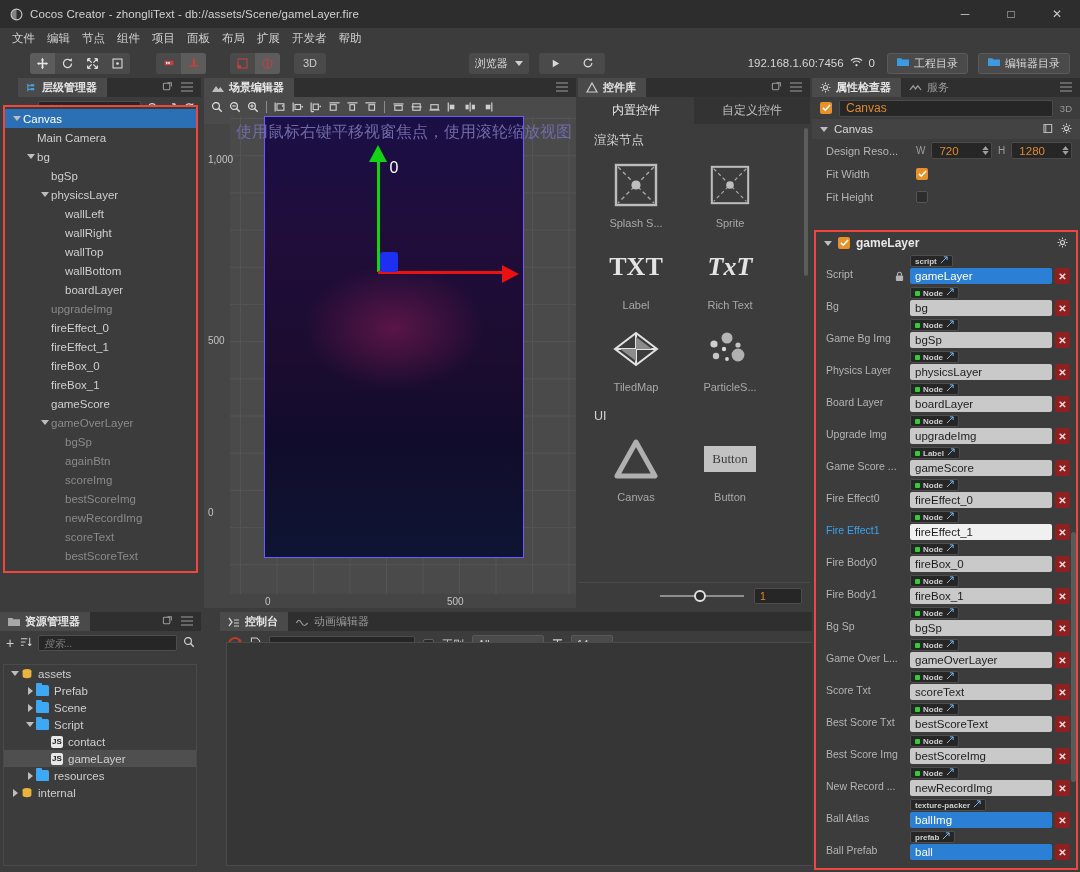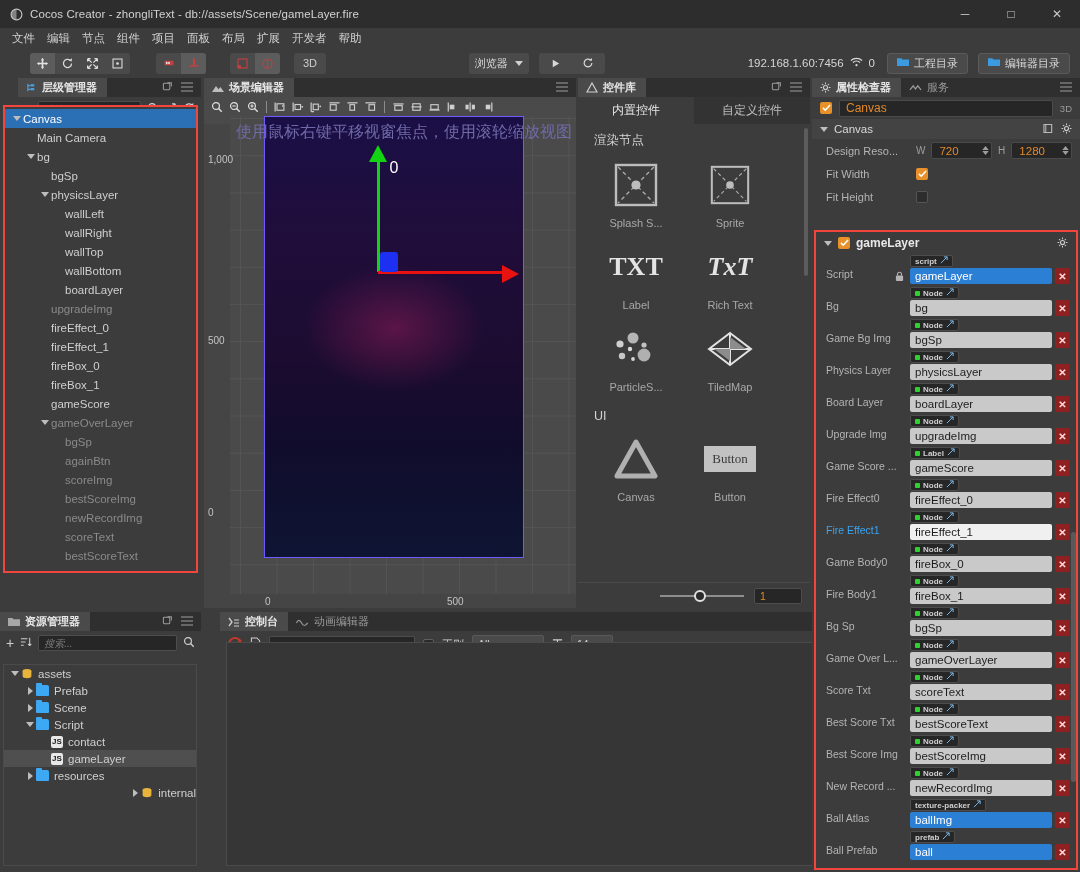--- a/index.html
+++ b/index.html
@@ -576,21 +576,21 @@
           <span class="jsicon">JS</span>
           <span>gameLayer</span>
         </div>
         <div class="arow" style="padding-left: 20px;">
           <span class="tw">
             <i class="tri-r"></i>
           </span>
           <span class="ficon"></span>
           <span>resources</span>
         </div>
-        <div class="arow" style="padding-left: 5px; justify-content: flex-end;">
+        <div class="arow" style="padding-left: 5px;">
           <span class="tw">
             <i class="tri-r"></i>
           </span>
           <span class="dbicon"><svg width="12" height="12" viewBox="0 0 12 12">
               <ellipse cx="6" cy="3" rx="4.4" ry="2" fill="#e8b43c"></ellipse>
               <path d="M1.6 3v5.2c0 1.1 2 2 4.4 2s4.4-.9 4.4-2V3" fill="#e8b43c"></path>
             </svg></span>
           <span>internal</span>
         </div>
       </div>
@@ -862,46 +862,46 @@
         </div>
         <div class="witem">
           <div class="wicon">
             <span style="font-family:&quot;Liberation Serif&quot;,serif; font-size:26px; color:#e4e4e4; font-style:italic; font-weight:bold;">TxT</span>
           </div>
           <div class="wlabel">Rich Text</div>
         </div>
       </div>
 
       <div class="w-grid" style="margin-top:12px;">
+        <div class="witem">
+          <div class="wicon">
+            <svg width="46" height="36" viewBox="0 0 46 36">
+                <g stroke="#e2e2e2" stroke-width="2" fill="none">
+                  <path d="M23 2 L44 18 L23 34 L2 18 Z"></path>
+                  <path d="M23 2 L23 34 M2 18 L44 18"></path>
+                </g>
+                <path d="M23 6 L39 18 L23 18Z" fill="#8c8c8c"></path>
+                <path d="M7 18 L23 18 L23 30Z" fill="#8c8c8c"></path>
+              </svg>
+          </div>
+          <div class="wlabel">TiledMap</div>
+        </div>
         <div class="witem">
           <div class="wicon">
             <svg width="46" height="40" viewBox="0 0 46 40">
                 <circle cx="20" cy="9" r="5.5" fill="#b5b5b5"></circle>
                 <circle cx="7" cy="15" r="3.6" fill="#cfcfcf"></circle>
                 <circle cx="31" cy="16" r="2.6" fill="#c2c2c2"></circle>
                 <circle cx="17" cy="20" r="2.2" fill="#dadada"></circle>
                 <circle cx="31" cy="26" r="6.4" fill="#b0b0b0"></circle>
                 <circle cx="9" cy="27" r="3.2" fill="#c6c6c6"></circle>
                 <circle cx="20" cy="30" r="1.9" fill="#d5d5d5"></circle>
               </svg>
           </div>
           <div class="wlabel">ParticleS...</div>
-        </div>
-        <div class="witem">
-          <div class="wicon">
-            <svg width="46" height="36" viewBox="0 0 46 36">
-                <g stroke="#e2e2e2" stroke-width="2" fill="none">
-                  <path d="M23 2 L44 18 L23 34 L2 18 Z"></path>
-                  <path d="M23 2 L23 34 M2 18 L44 18"></path>
-                </g>
-                <path d="M23 6 L39 18 L23 18Z" fill="#8c8c8c"></path>
-                <path d="M7 18 L23 18 L23 30Z" fill="#8c8c8c"></path>
-              </svg>
-          </div>
-          <div class="wlabel">TiledMap</div>
         </div>
       </div>
 
       <div class="w-sect" style="margin-top:16px;">UI</div>
 
       <div class="w-grid">
         <div class="witem">
           <div class="wicon">
             <svg width="44" height="40" viewBox="0 0 44 40">
                 <path d="M22 3 L41 37 H3 Z" fill="none" stroke="#b0b0b0" stroke-width="5" stroke-linejoin="round"></path>
@@ -1185,21 +1185,21 @@
                       <path d="M1 8 L8 1 M4.4 1H8v3.6" stroke="#7fb9e8" stroke-width="1.1" fill="none"></path>
                     </svg></span>
                 </span>
                 <span class="fbox">
                   <span class="fval white">fireEffect_1</span>
                   <span class="fx">✕</span>
                 </span>
               </span>
             </div>
             <div class="frow">
-              <span class="flabel">Game Body0</span>
+              <span class="flabel">Fire Body0</span>
               <span class="fwrap">
                 <span class="ftype">
                   <i class="tdot"></i>
                   <span>Node</span>
                   <span><svg width="8" height="8" viewBox="0 0 9 9">
                       <path d="M1 8 L8 1 M4.4 1H8v3.6" stroke="#7fb9e8" stroke-width="1.1" fill="none"></path>
                     </svg></span>
                 </span>
                 <span class="fbox">
                   <span class="fval">fireBox_0</span>

